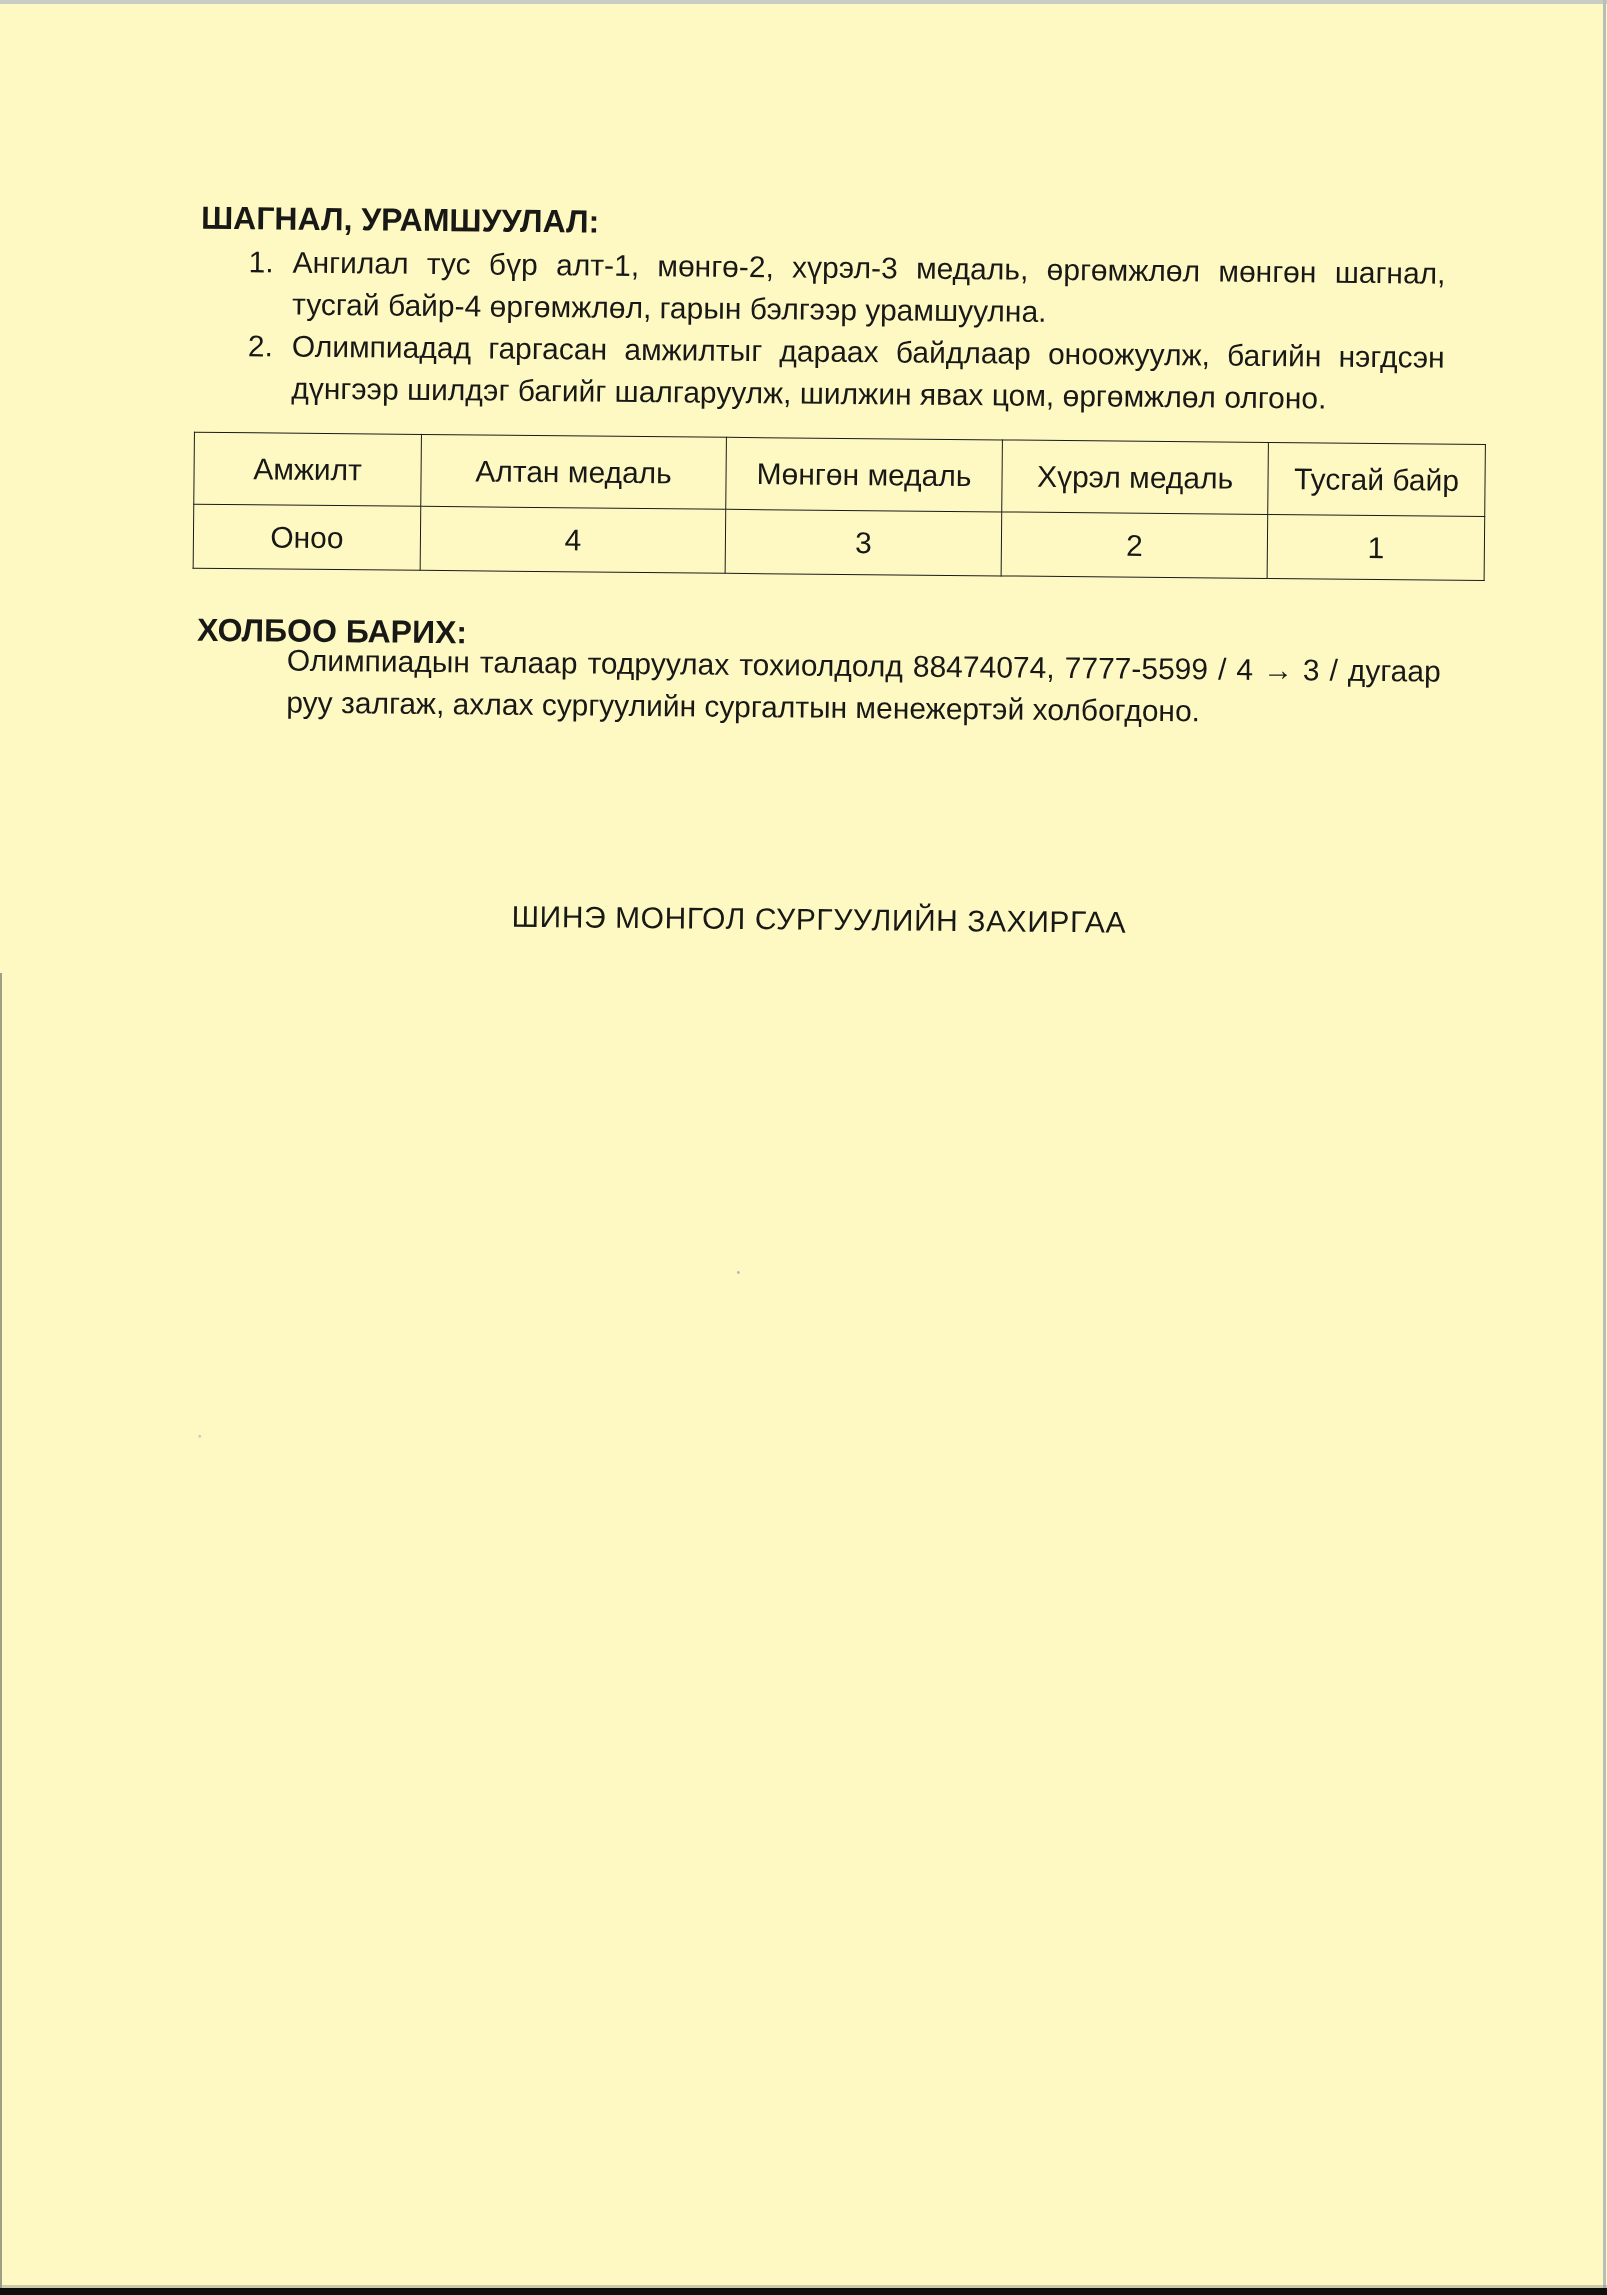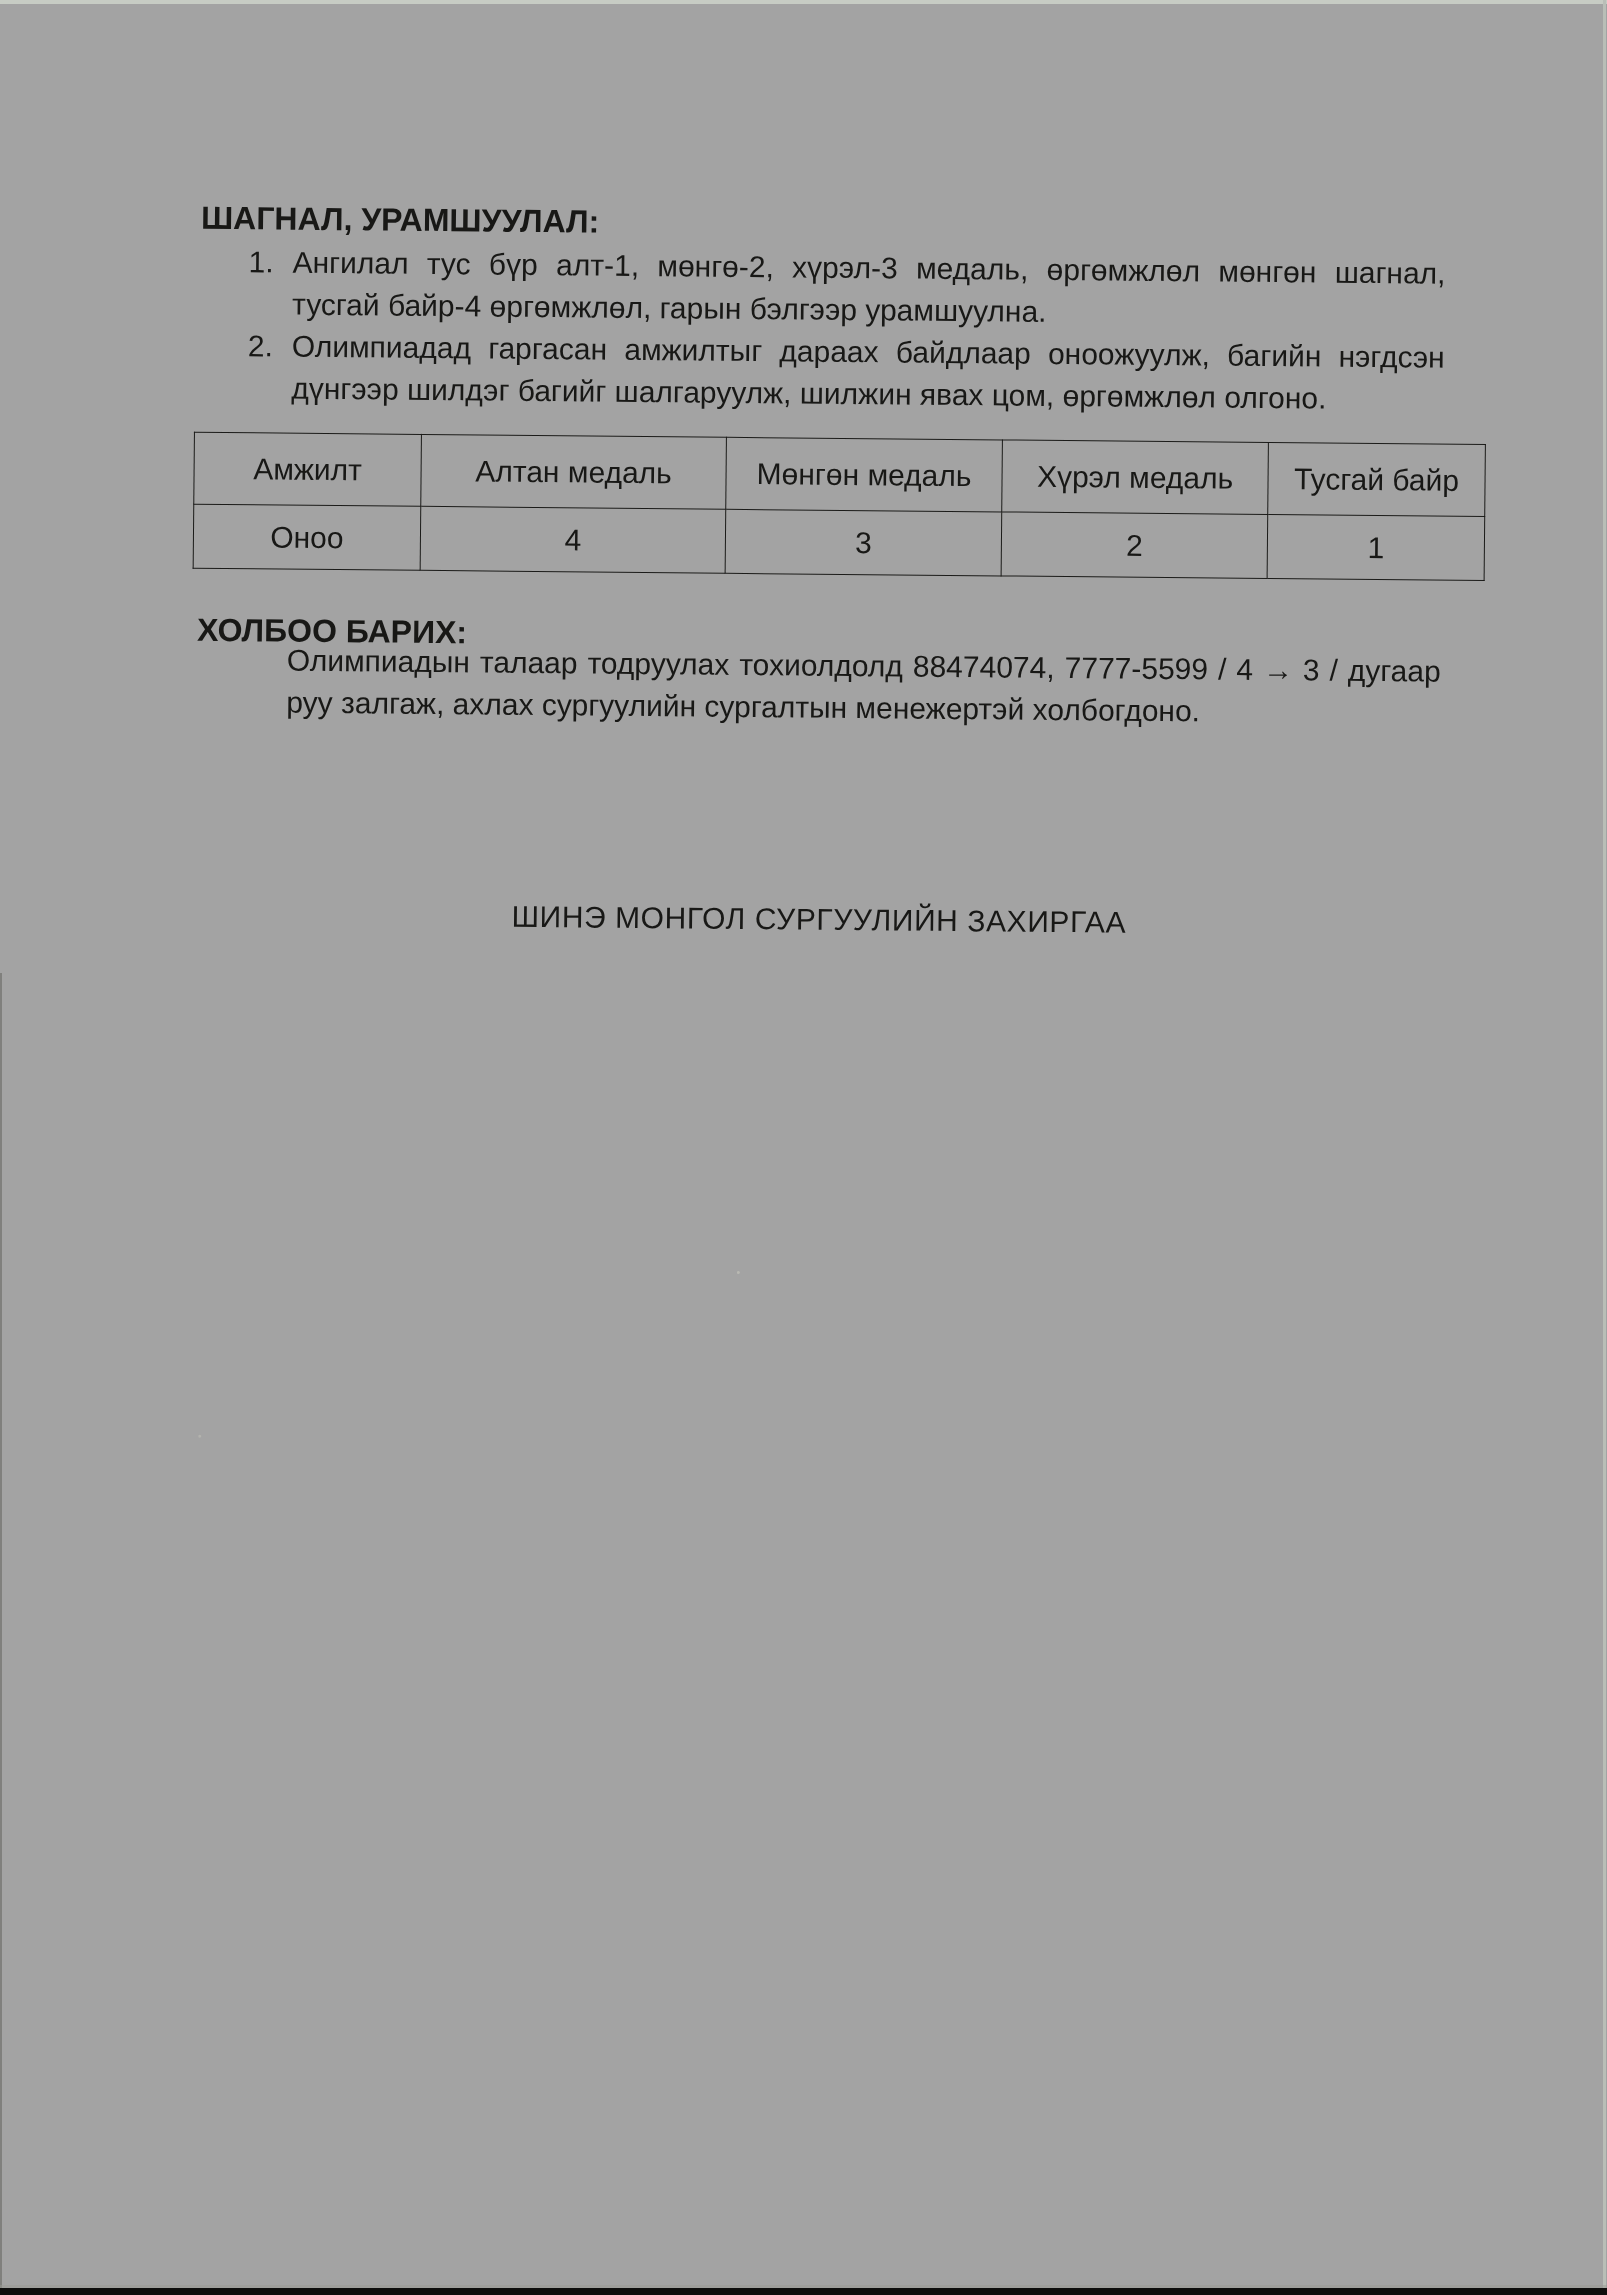--- a/index.html
+++ b/index.html
@@ -8,21 +8,21 @@
     width: 1608px;
     height: 2295px;
     overflow: hidden;
     background: #fcfcfa;
     font-family: "Liberation Sans", "DejaVu Sans", sans-serif;
     color: #181816;
   }
   .scan-page {
     position: absolute;
     inset: 0;
-    background: #a3a3a3;
+    background: #fef9c3;
   }
   
   .edge-top {
     position: absolute; left: 0; top: 0;
     width: 100%; height: 3.9px;
     background: #c7ccc4;
   }
   .edge-right {
     position: absolute; right: 1.3px; top: 0;
     width: 2.6px; height: 100%;

